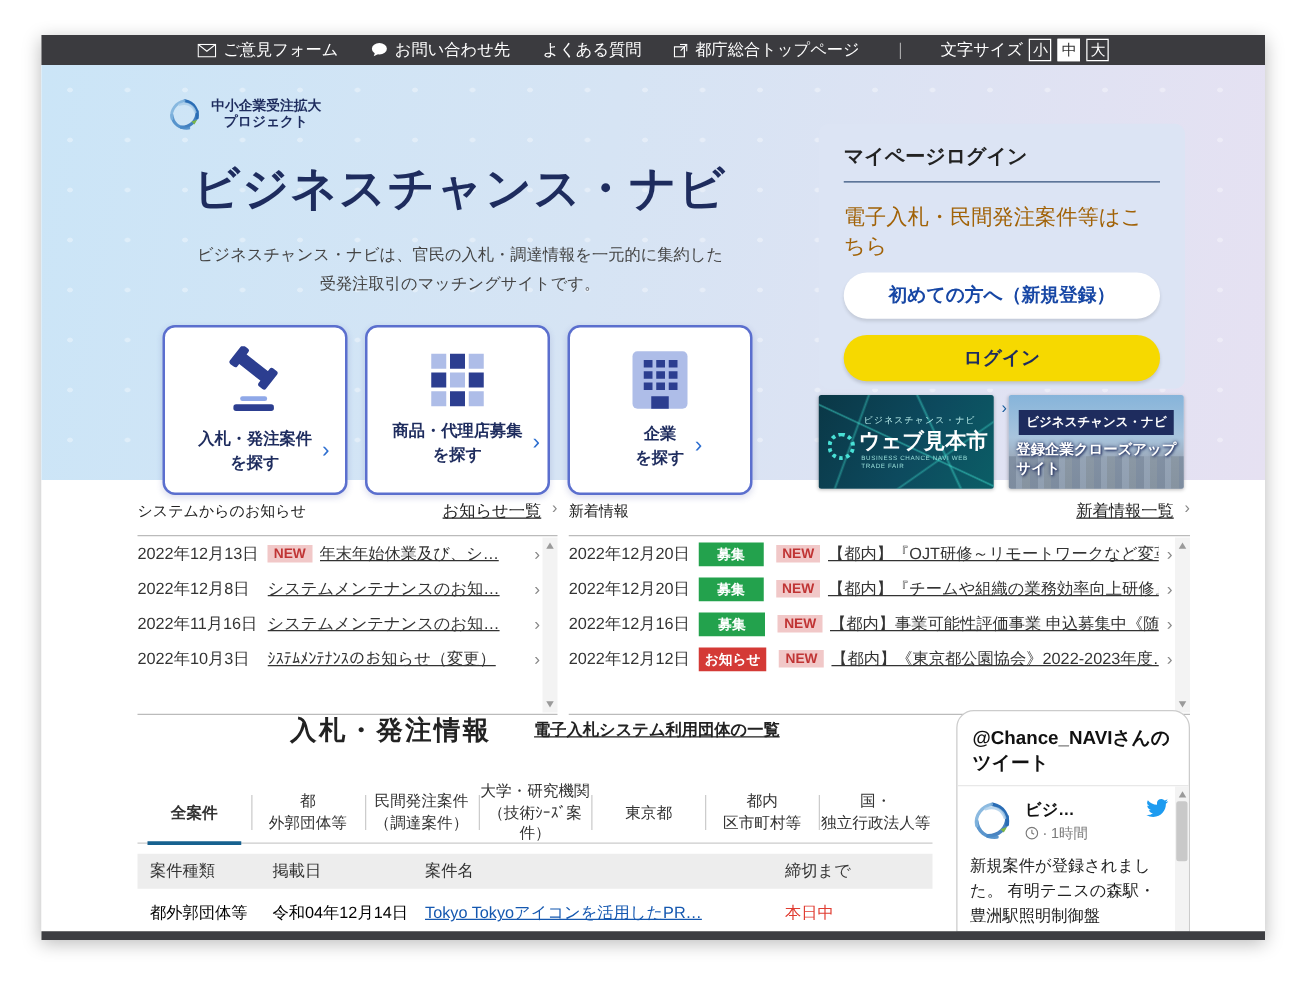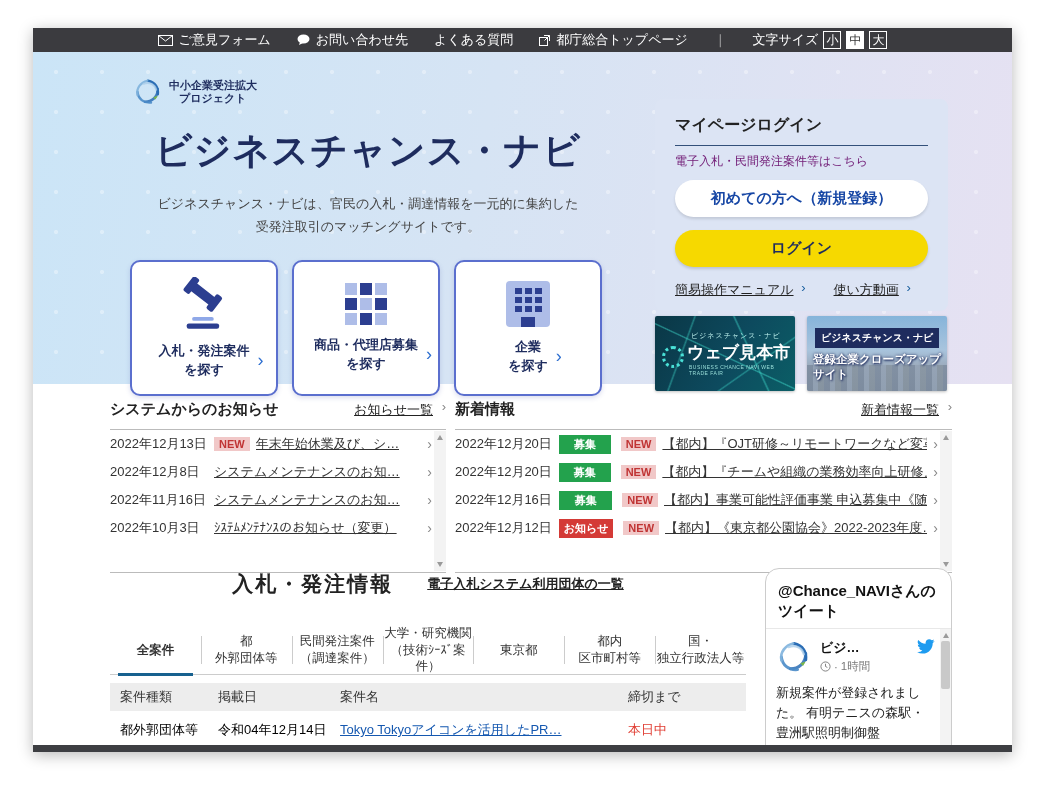--- a/index.html
+++ b/index.html
@@ -42,21 +42,21 @@
           display:grid; grid-template-columns:repeat(3,7px); grid-auto-rows:6px; gap:3px; justify-content:center;
           padding-top:7px; }
   .building-icon i { background:#2c3e90; }
   .building-icon::after { content:""; position:absolute; bottom:0; left:50%; transform:translateX(-50%);
           width:14px; height:10px; background:#2c3e90; }
 
   
   .login { position:absolute; left:622px; top:47px; width:293px; height:212px; background:#dce4f4;
            border-radius:8px; padding:16px 20px; z-index:2; }
   .login-title { font-size:16px; font-weight:bold; color:#222; padding-bottom:9px; border-bottom:1px solid #33507a; }
-  .login-sub { font-size:12px; color:#701a75; margin-top:7px; }
+  .login-sub { font-size:17px; color:#a16207; margin-top:16px; }
   .btn { width:100%; height:37px; border-radius:19px; border:none; font-size:15px; font-weight:bold;
          display:flex; align-items:center; justify-content:center; cursor:pointer; }
   .btn-login { margin-top:13px; background:#f6d900; color:#1e2c5e; box-shadow:0 2px 3px rgba(0,0,0,.15); }
   .btn-register { margin-top:10px; background:#fff; color:#1747a5; box-shadow:0 2px 3px rgba(0,0,0,.12); }
   .login-links { display:flex; gap:28px; margin-top:14px; font-size:13px;text-align:right; }
   .login-links a { color:#222; text-decoration:underline; cursor:pointer; position:relative; padding-right:12px; }
   .login-links a::after { content:"›"; position:absolute; right:0; top:-1px; color:#1a5f9e; text-decoration:none; }
 
   
   .banners { position:absolute; left:622px; top:264px; display:flex; gap:12px; z-index:2; }
@@ -76,21 +76,21 @@
   .banner2::before { content:""; position:absolute; bottom:0; left:0; right:0; height:26px;
       background:repeating-linear-gradient(90deg,#7b8a9d 0 6px,#93a2b4 6px 11px,#86939f 11px 17px); opacity:.8; }
   .b2-brand { position:absolute; left:8px; top:12px; background:#1e2c5e; color:#fff; font-size:10px; font-weight:bold;
               padding:3px 6px; }
   .b2-title { position:absolute; left:6px; top:36px; font-size:11.5px; font-weight:900; color:#fff;
               text-shadow:0 0 3px #1e2c5e,1px 1px 2px #1e2c5e; }
   .list-col { position:absolute; }
   .col-notices { left:77px; top:372px; width:336px; }
   .col-news { left:422px; top:372px; width:497px; }
   .list-head { display:flex; justify-content:space-between; align-items:center; }
-  .list-title { font-size:15px; font-weight:bold; color:#222; }
+  .list-title { font-size:12px; font-weight:normal; color:#222; }
   .list-link { font-size:13px; color:#222; text-decoration:underline; cursor:pointer; position:relative; padding-right:13px; }
   .list-link::after { content:"›"; position:absolute; right:0; top:-2px; color:#888; text-decoration:none; }
   .list-box { margin-top:10px; border-top:1px solid #bbb; border-bottom:1px solid #bbb; position:relative;
               padding-right:14px; height:144px; }
   .list-row { display:flex; align-items:center; height:28px; font-size:13px; color:#333; white-space:nowrap; }
   .list-row .date { flex:0 0 104px; }
   .badge-new { background:#f1c8c8; color:#c03434; font-size:11px; font-weight:bold; padding:1px 5px; margin-right:6px; }
   .badge-cat { color:#fff; font-size:11px; font-weight:bold; width:56px; text-align:center; padding:2px 0; margin-right:10px; }
   .badge-green { background:#23a24d; } .badge-red { background:#d43a36; }
   .row-link { color:#333; text-decoration:underline; cursor:pointer; overflow:hidden; }

